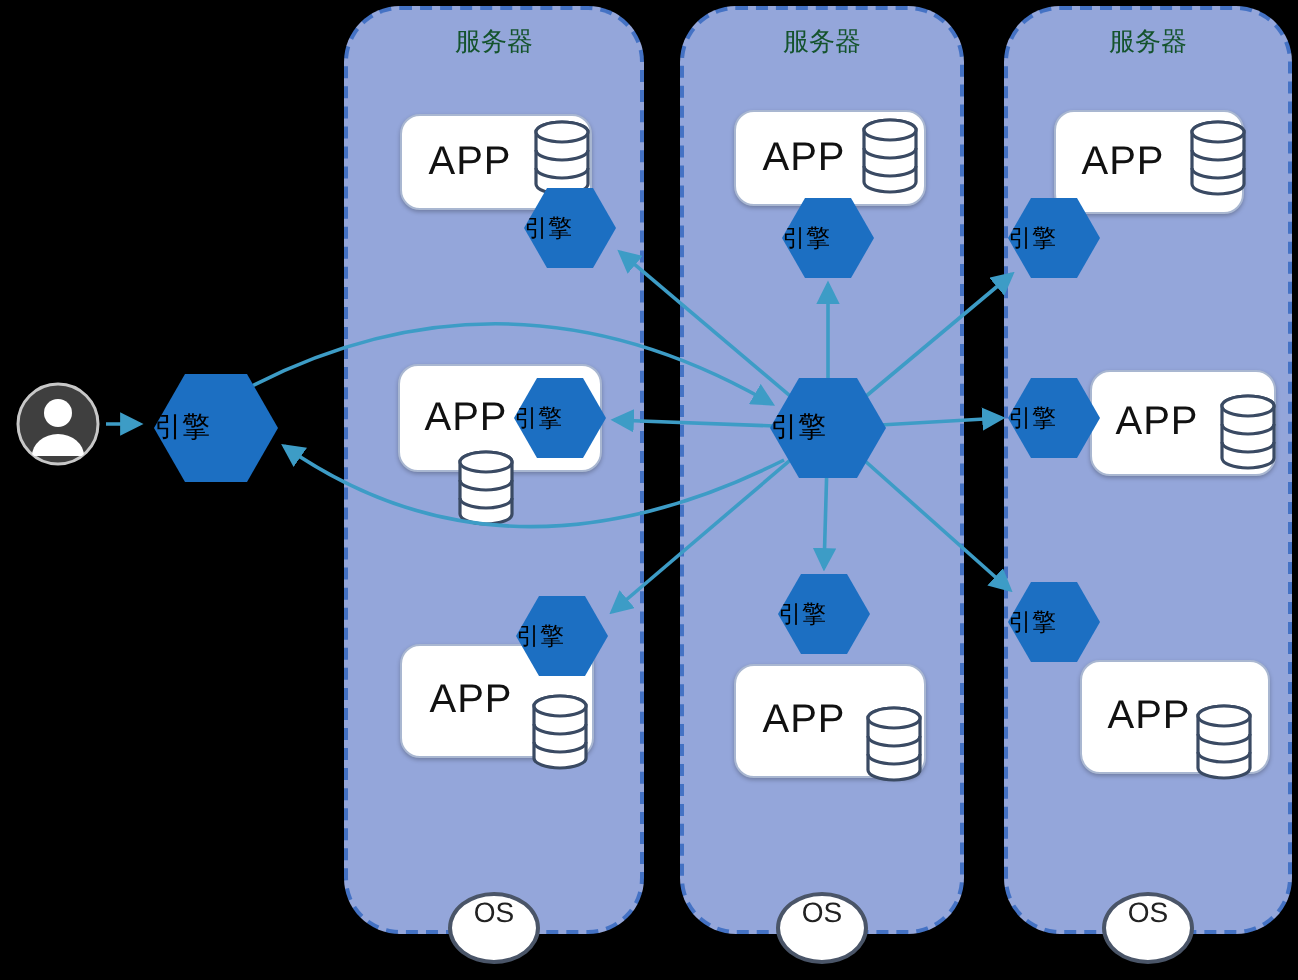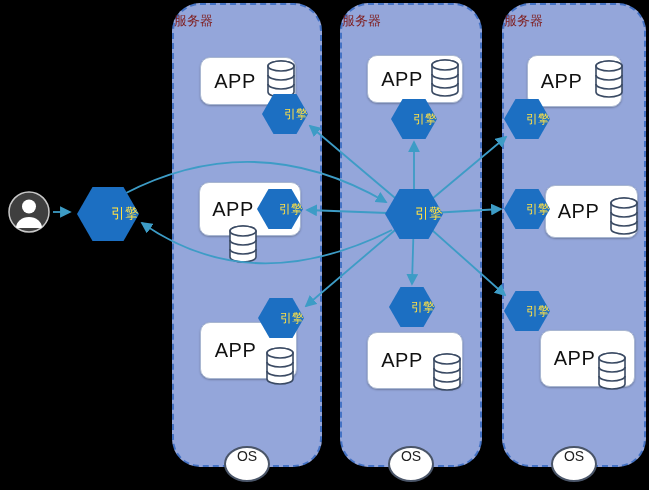--- a/index.html
+++ b/index.html
@@ -19,23 +19,23 @@
     position:absolute;
     background:#94A6DA;
     border:2px dashed #4472C4;
     border-radius:28px;
     box-sizing:border-box;
     z-index:1;
   }
   .panel-label{
     position:absolute;
     top:7px;left:0;right:0;
-    text-align:left;
+    text-align:center;
     font-size:13px;
-    color:#7f1d1d;
+    color:#14532d;
     z-index:2;
   }
   
   .app-box{
     position:absolute;
     background:#FFFFFF;
     border:1px solid #A9B7D1;
     border-radius:10px;
     box-sizing:border-box;
     display:flex;align-items:center;justify-content:center;
@@ -65,22 +65,22 @@
     box-sizing:border-box;
     display:flex;align-items:flex-start;justify-content:center;
     font-size:14px;color:#222;
     z-index:4;
   }
   
   .hex{
     position:absolute;
     background:#1C6FC2;
     clip-path:polygon(25% 0%, 75% 0%, 100% 50%, 75% 100%, 25% 100%, 0% 50%);
-    display:flex;align-items:center;justify-content:flex-end;
-    color:#fde047;
+    display:flex;align-items:center;justify-content:flex-start;
+    color:#000000;
     z-index:6;
   }
   .hex.small{width:46px;height:40px;font-size:12px;}
   .hex.central{width:58px;height:50px;font-size:14px;}
   .hex.gateway{width:62px;height:54px;font-size:14px;}
   
   .arrows{
     position:absolute;left:0;top:0;
     width:649px;height:490px;
     z-index:5;

